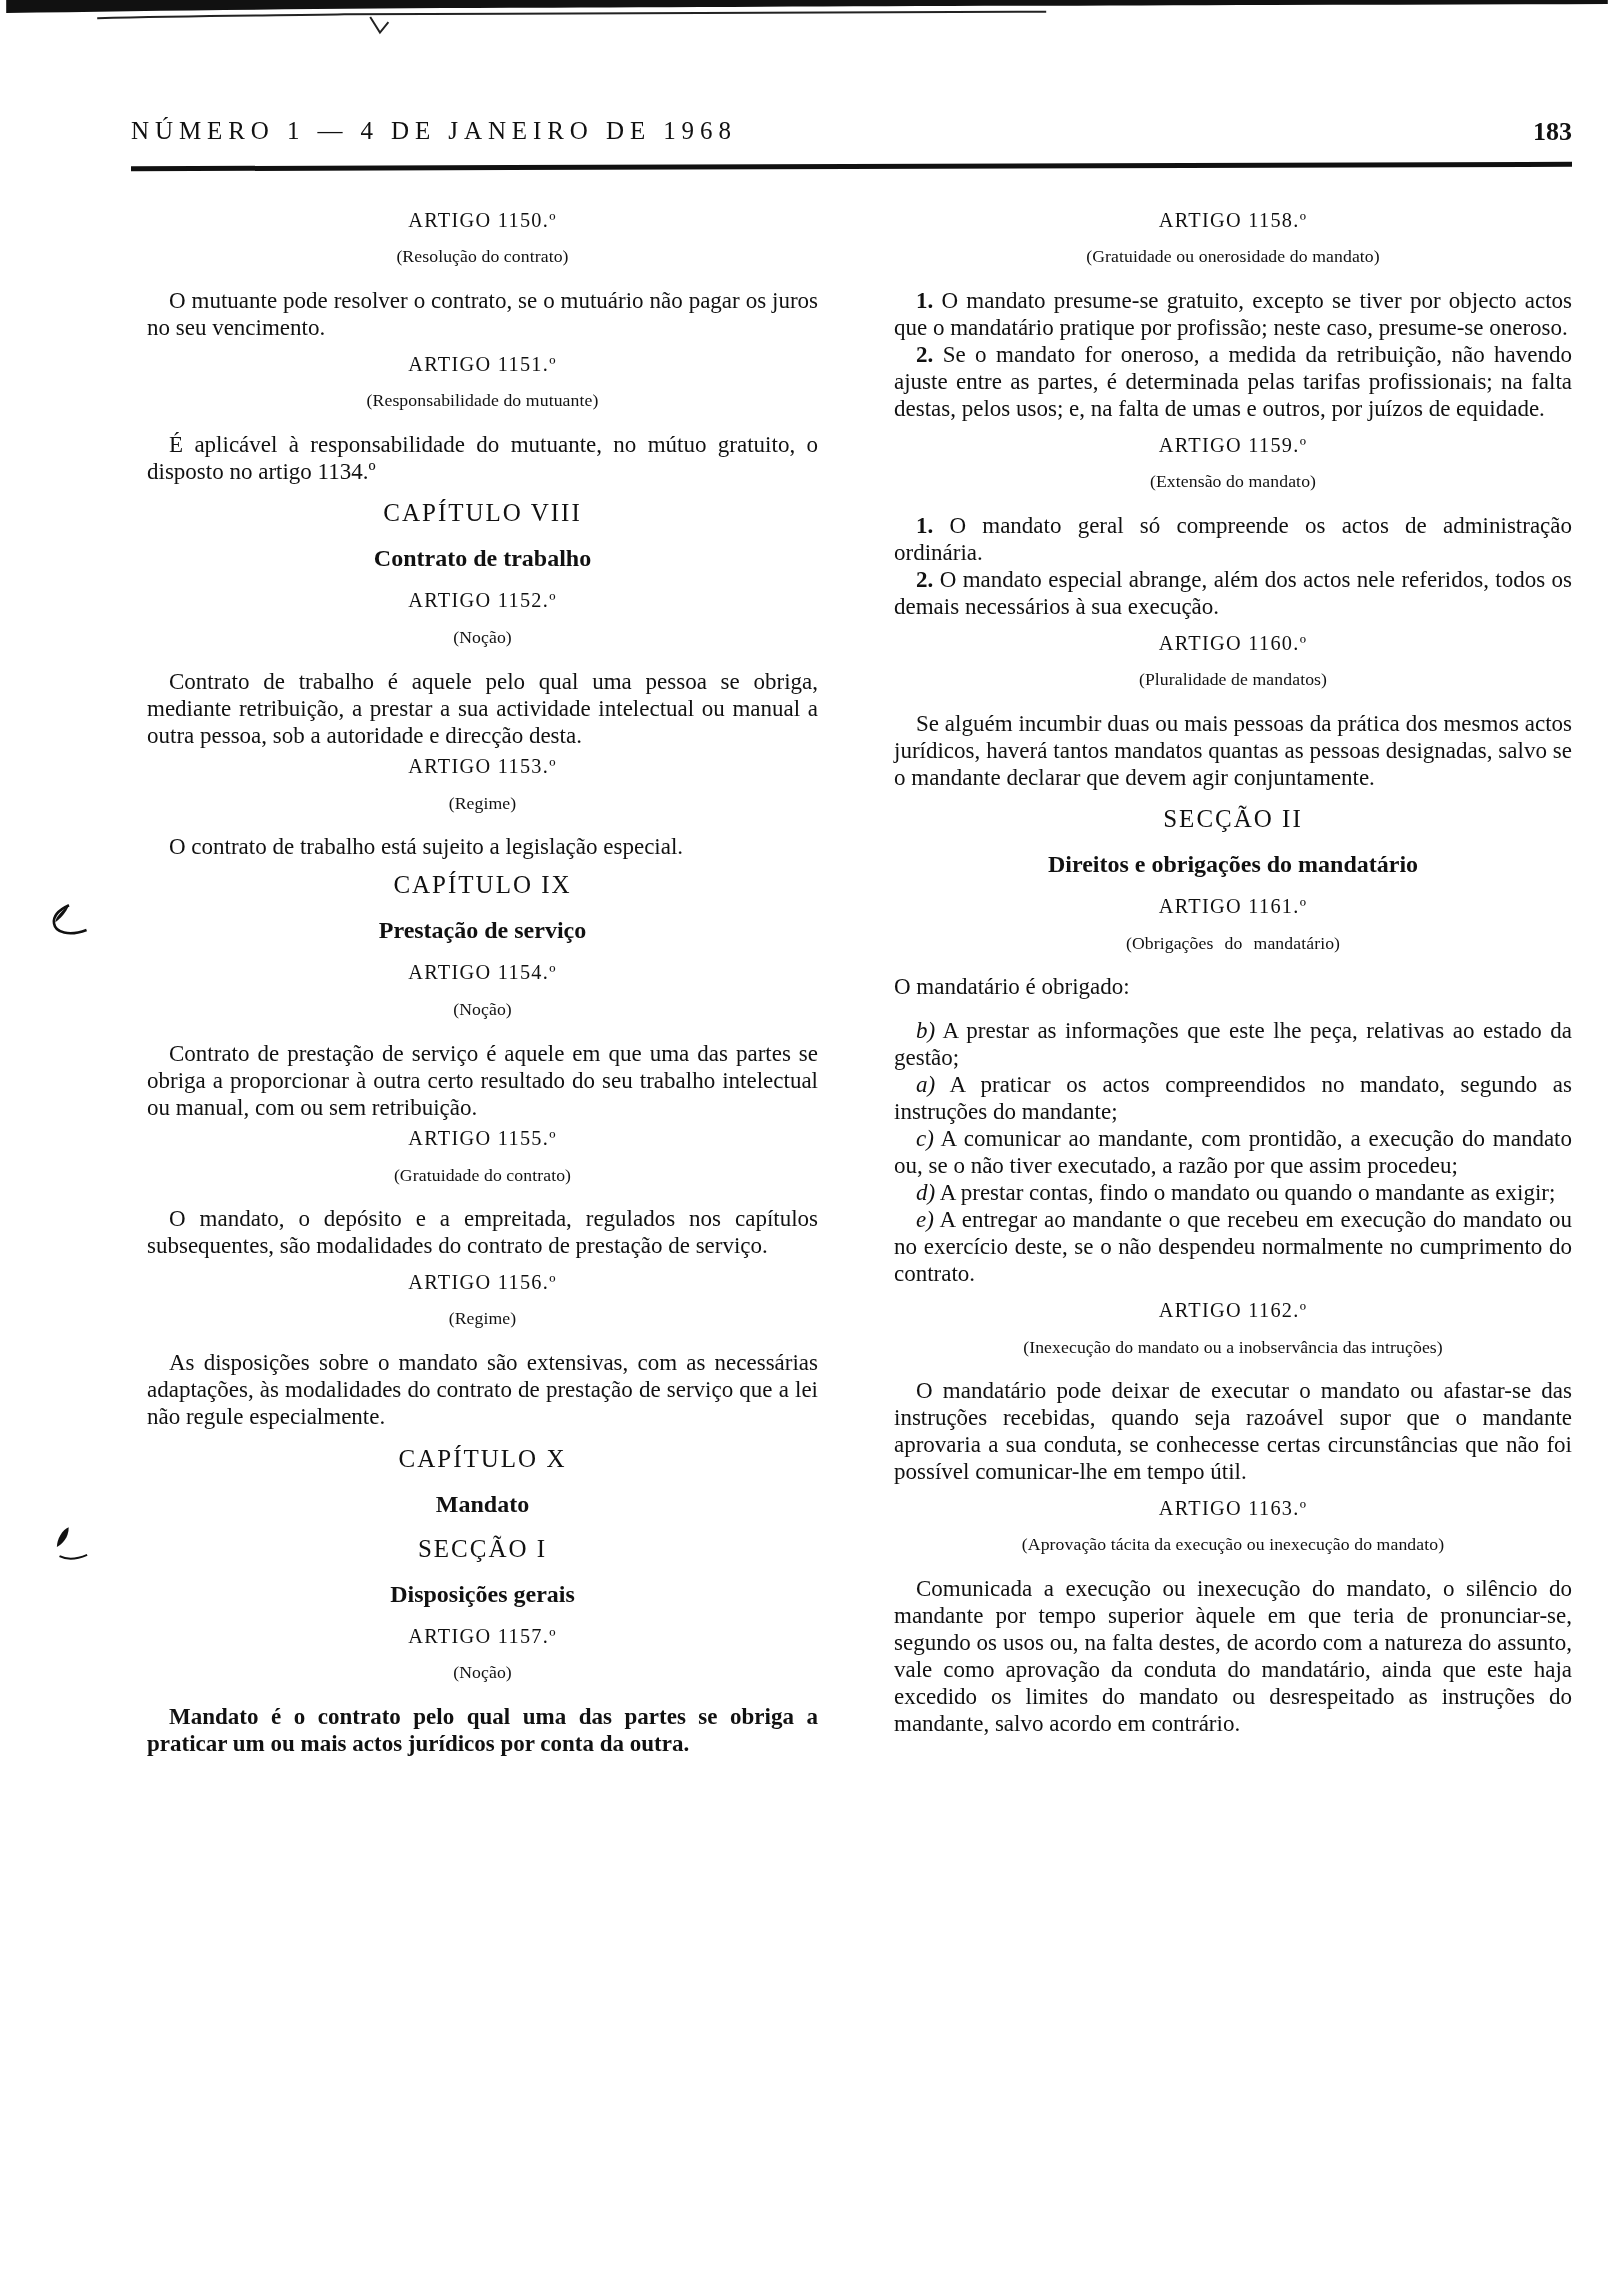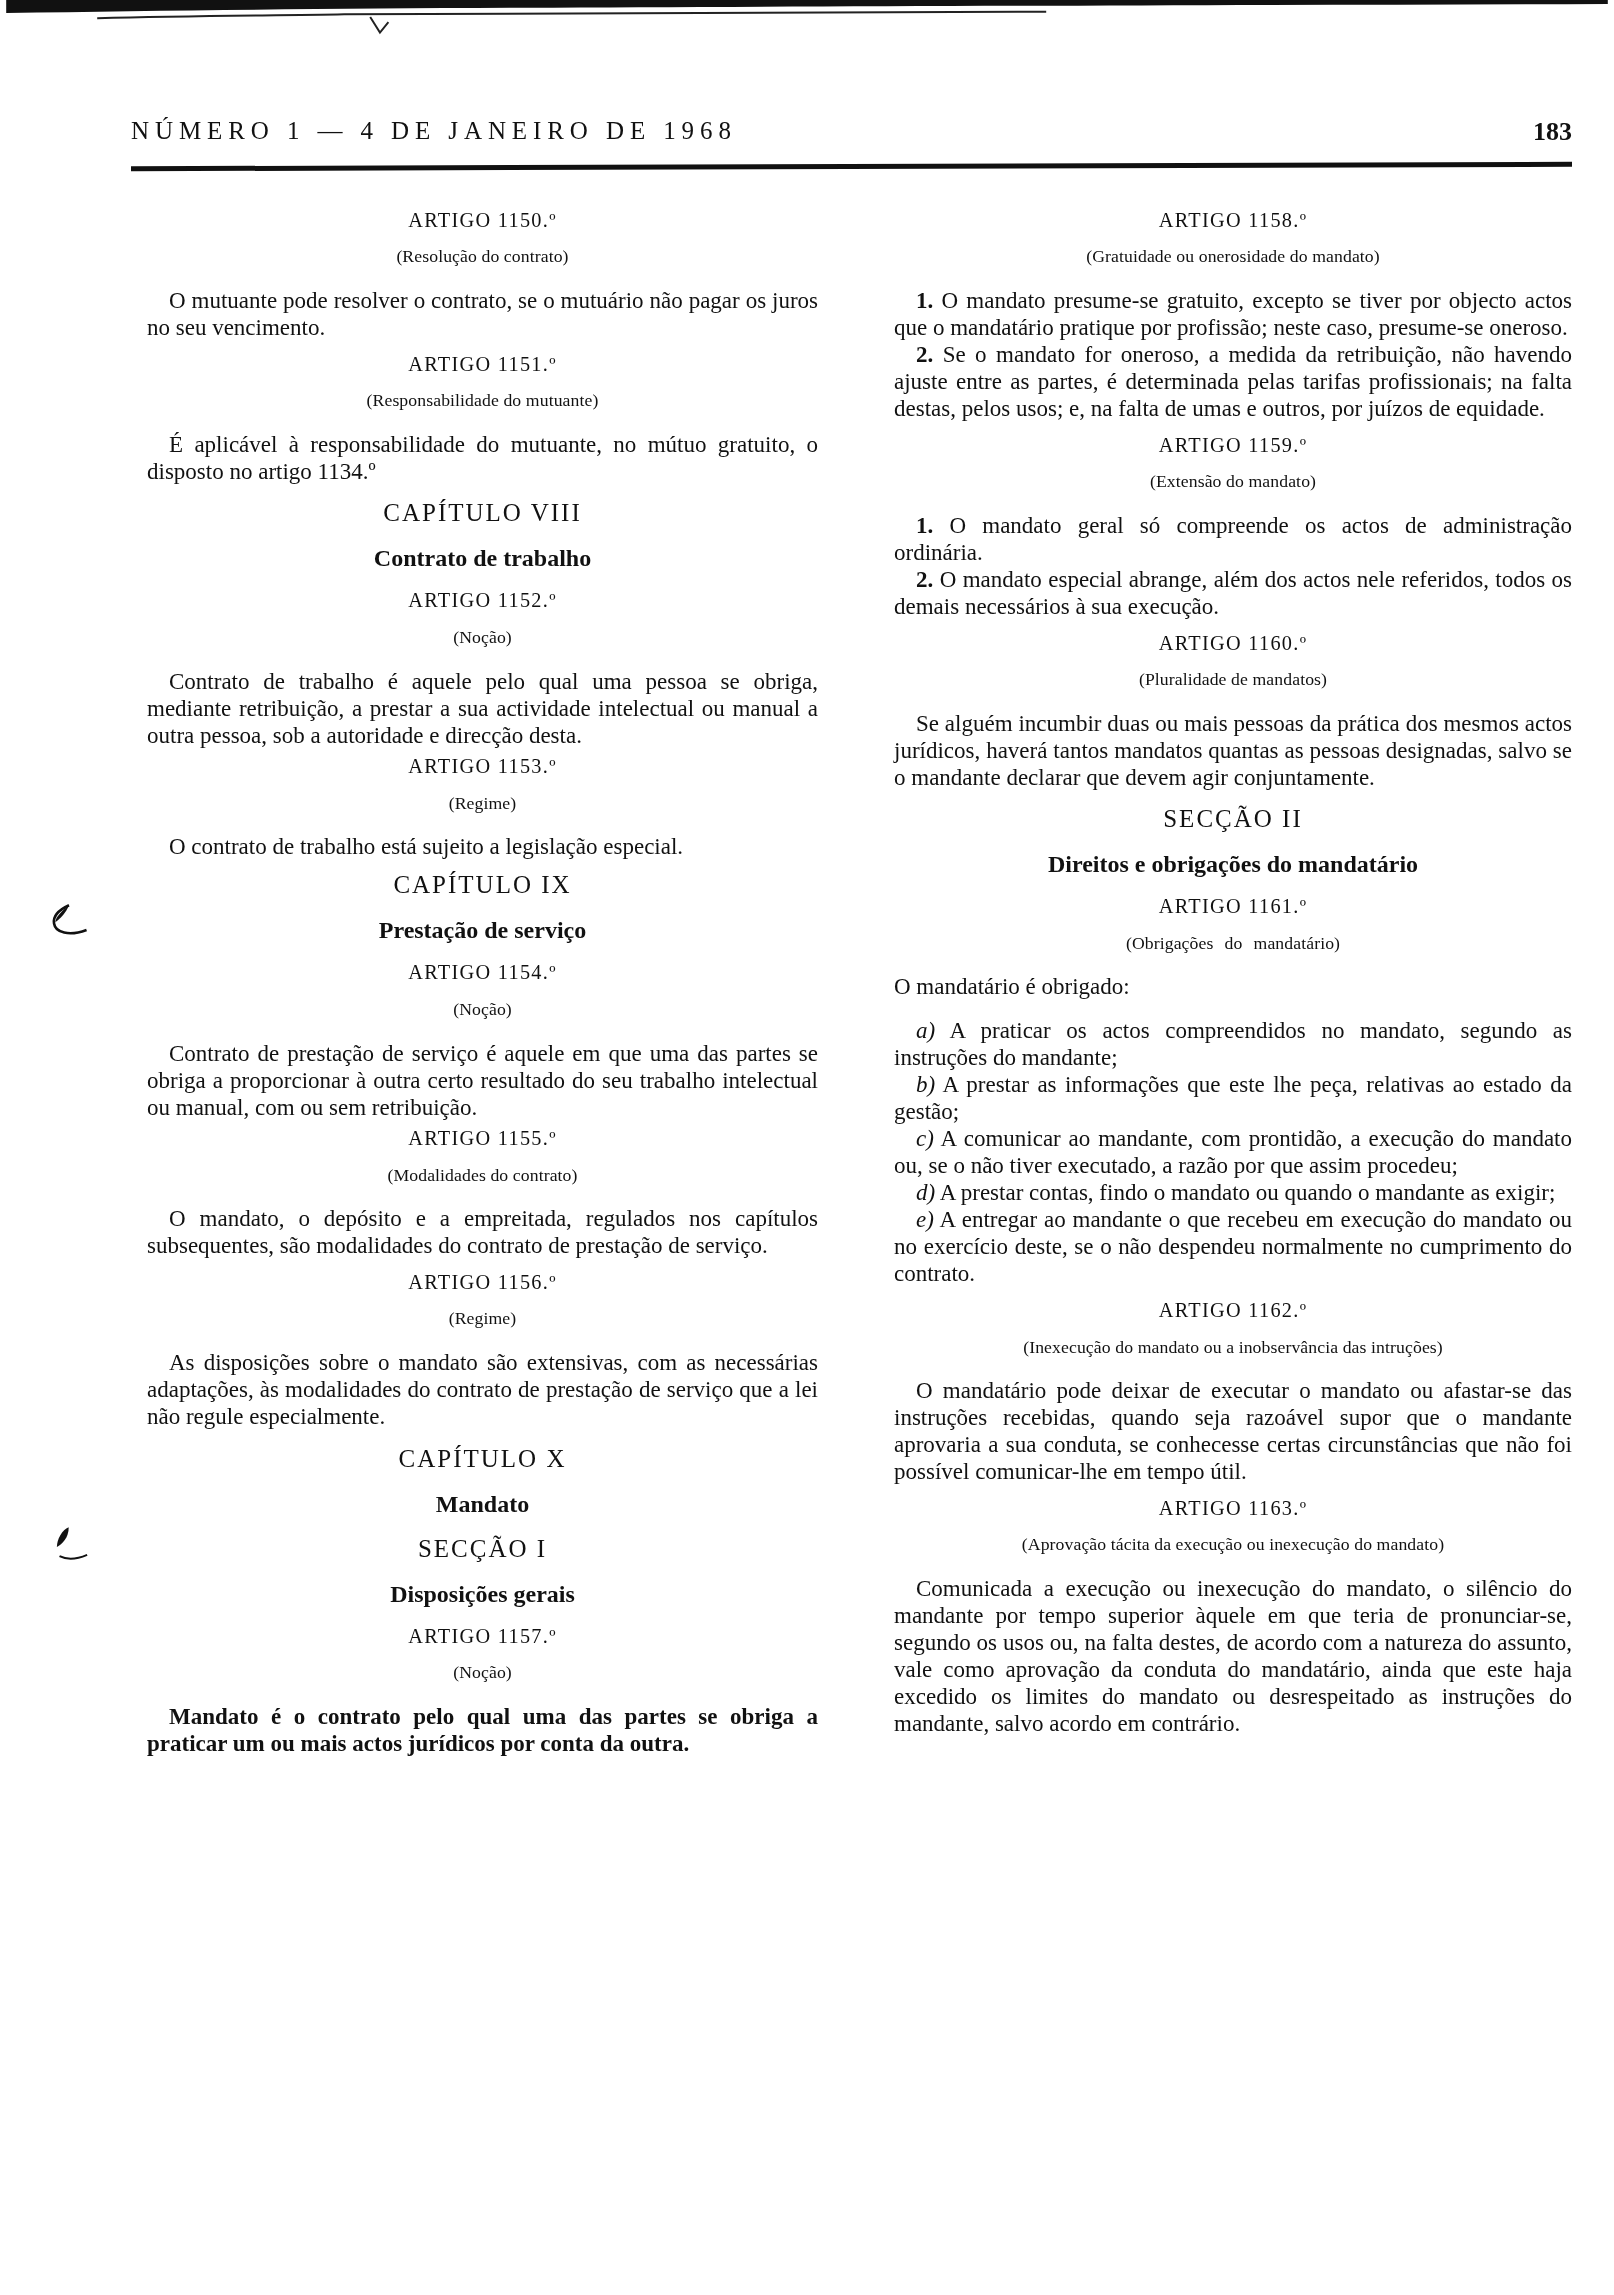--- a/index.html
+++ b/index.html
@@ -84,21 +84,21 @@
   </section>
 
   <section>
     <div class="art">ARTIGO 1154.º</div>
     <div class="sub">(Noção)</div>
     <p>Contrato de prestação de serviço é aquele em que uma das partes se obriga a proporcionar à outra certo resultado do seu trabalho intelectual ou manual, com ou sem retribuição.</p>
   </section>
 
   <section>
     <div class="art" style="margin-top:3.9px">ARTIGO 1155.º</div>
-    <div class="sub">(Modalidades do contrato)</div>
+    <div class="sub">(Gratuidade do contrato)</div>
     <p>O mandato, o depósito e a empreitada, regulados nos capítulos subsequentes, são modalidades do contrato de prestação de serviço.</p>
   </section>
 
   <section>
     <div class="art">ARTIGO 1156.º</div>
     <div class="sub">(Regime)</div>
     <p>As disposições sobre o mandato são extensivas, com as necessárias adaptações, às modalidades do contrato de prestação de serviço que a lei não regule especialmente.</p>
   </section>
 
   <section>
@@ -142,22 +142,22 @@
 
   <section>
     <div class="cap">SECÇÃO II</div>
     <div class="cap-title">Direitos e obrigações do mandatário</div>
   </section>
 
   <section>
     <div class="art">ARTIGO 1161.º</div>
     <div class="sub" style="word-spacing:6.6px">(Obrigações do mandatário)</div>
     <p style="text-indent:0; margin-bottom:17px">O mandatário é obrigado:</p>
+    <p style="margin-bottom:0"><span class="letter">b)</span> <span>A prestar as informações que este lhe peça, relativas ao estado da gestão;</span></p>
     <p style="margin-bottom:0"><span class="letter">a)</span> <span>A praticar os actos compreendidos no mandato, segundo as instruções do mandante;</span></p>
-    <p style="margin-bottom:0"><span class="letter">b)</span> <span>A prestar as informações que este lhe peça, relativas ao estado da gestão;</span></p>
     <p style="margin-bottom:0"><span class="letter">c)</span> <span>A comunicar ao mandante, com prontidão, a execução do mandato ou, se o não tiver executado, a razão por que assim procedeu;</span></p>
     <p style="margin-bottom:0"><span class="letter">d)</span> <span>A prestar contas, findo o mandato ou quando o mandante as exigir;</span></p>
     <p><span class="letter">e)</span> <span>A entregar ao mandante o que recebeu em execução do mandato ou no exercício deste, se o não despendeu normalmente no cumprimento do contrato.</span></p>
   </section>
 
   <section>
     <div class="art">ARTIGO 1162.º</div>
     <div class="sub">(Inexecução do mandato ou a inobservância das intruções)</div>
     <p>O mandatário pode deixar de executar o mandato ou afastar-se das instruções recebidas, quando seja razoável supor que o mandante aprovaria a sua conduta, se conhecesse certas circunstâncias que não foi possível comunicar-lhe em tempo útil.</p>
   </section>

